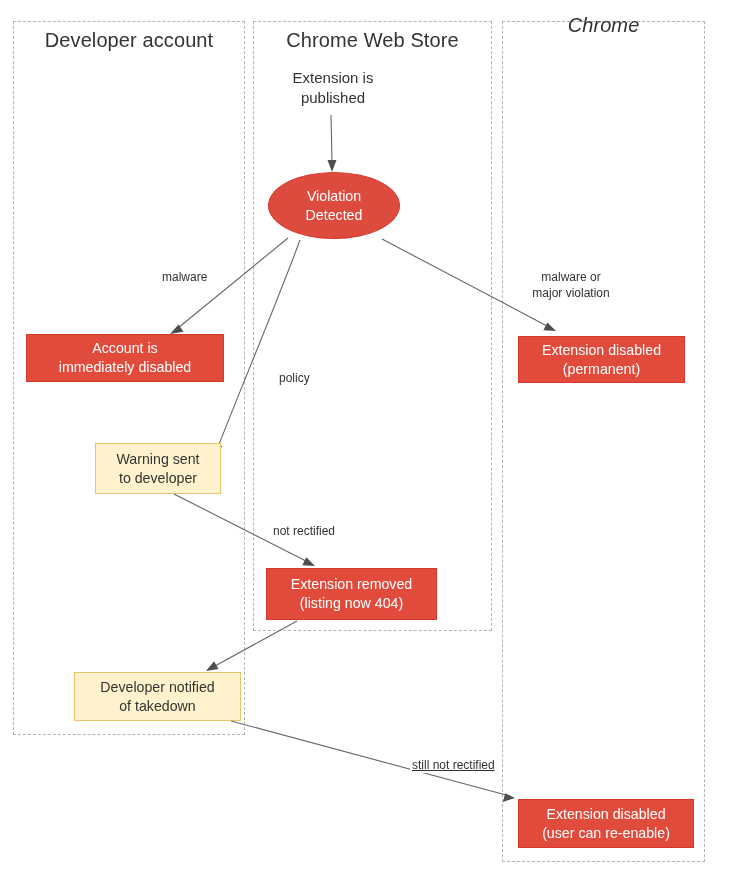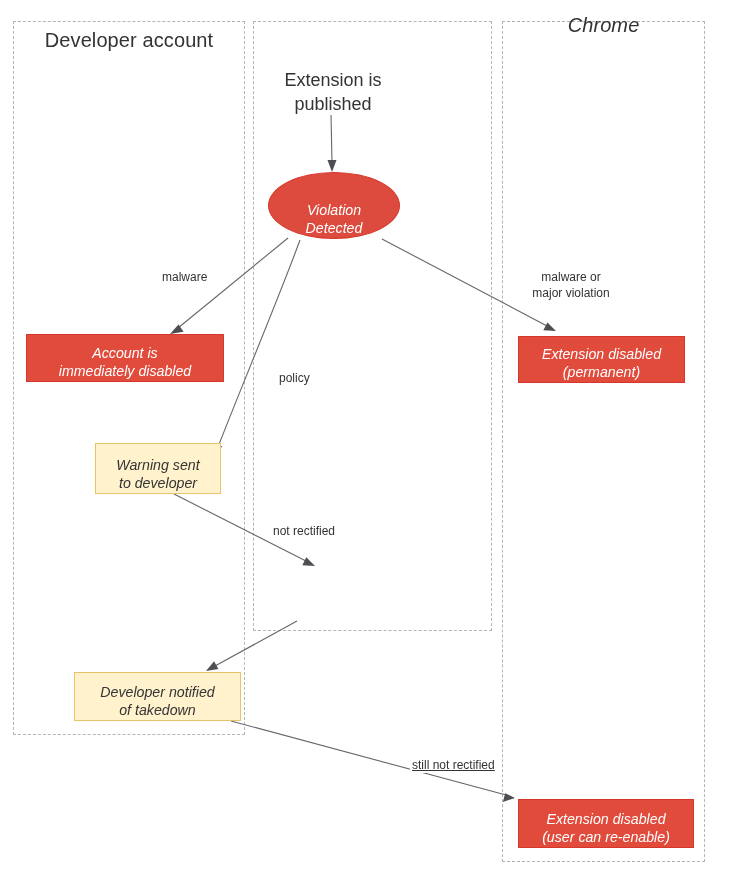--- a/index.html
+++ b/index.html
@@ -34,26 +34,25 @@
     font-size: 20px;
     color: #333333;
     letter-spacing: .1px;
     white-space: nowrap;
   }
   
   .node {
     position: absolute;
     box-sizing: border-box;
     display: flex;
-    align-items: flex-end;
+    align-items: center;
     justify-content: center;
     text-align: center;
     line-height: 1.32;
     font-size: 14.2px;
-    font-style: italic;
   }
   .node.rect-danger {
     background: #E04B3C;
     border: 1px solid #D6372A;
     color: #ffffff;
   }
   .node.rect-warn {
     background: #FFF2CC;
     border: 1px solid #E8C468;
     color: #333333;
@@ -62,21 +61,21 @@
     background: #DD4B3E;
     border: 1px solid #D6372A;
     border-radius: 50%;
     color: #ffffff;
   }
   .node-label { display: block; padding: 0 6px; }
   
   .plain-text {
     position: absolute;
     text-align: center;
-    font-size: 18px;
+    font-size: 15px;
     color: #333333;
     line-height: 1.34;
   }
   
   .edge-label {
     position: absolute;
     font-size: 12px;
     color: #333333;
     background: #ffffff;
     text-align: center;
@@ -97,20 +96,21 @@
 </style>
 </head>
 <body>
 
 <div id="canvas">
 
   <div class="lane" style="left:13px; top:21px; width:232px; height:714px;"></div>
   <div class="lane-title" style="left:13px; width:232px; top:29px;">Developer account</div>
 
   <div class="lane" style="left:253px; top:21px; width:239px; height:610px;"></div>
+  <div class="lane-title" style="left:253px; width:239px; top:29px;">Chrome Web Store</div>
 
   <div class="lane" style="left:502px; top:21px; width:203px; height:841px;"></div>
   <div class="lane-title" style="left:502px; width:203px; top:14px;font-style:italic;">Chrome</div>
 
   <svg id="edges" viewBox="0 0 731 885" xmlns="http://www.w3.org/2000/svg">
 
     <path d="M331,115 L332,162"></path>
     <polygon points="332,172 327.5,160 336.5,160"></polygon>
 
     <path d="M288,238 L178,328"></path>
@@ -158,20 +158,26 @@
     </span>
   </div>
 
   <div class="node rect-warn" style="left:95px; top:443px; width:126px; height:51px;">
     <span class="node-label">
       <span>Warning sent</span><br>
       <span>to developer</span>
     </span>
   </div>
 
+  <div class="node rect-danger" style="left:266px; top:568px; width:171px; height:52px;">
+    <span class="node-label">
+      <span>Extension removed</span><br>
+      <span>(listing now 404)</span>
+    </span>
+  </div>
 
   <div class="node rect-warn" style="left:74px; top:672px; width:167px; height:49px;">
     <span class="node-label">
       <span>Developer notified</span><br>
       <span>of takedown</span>
     </span>
   </div>
 
   <div class="node rect-danger" style="left:518px; top:799px; width:176px; height:49px;">
     <span class="node-label">

